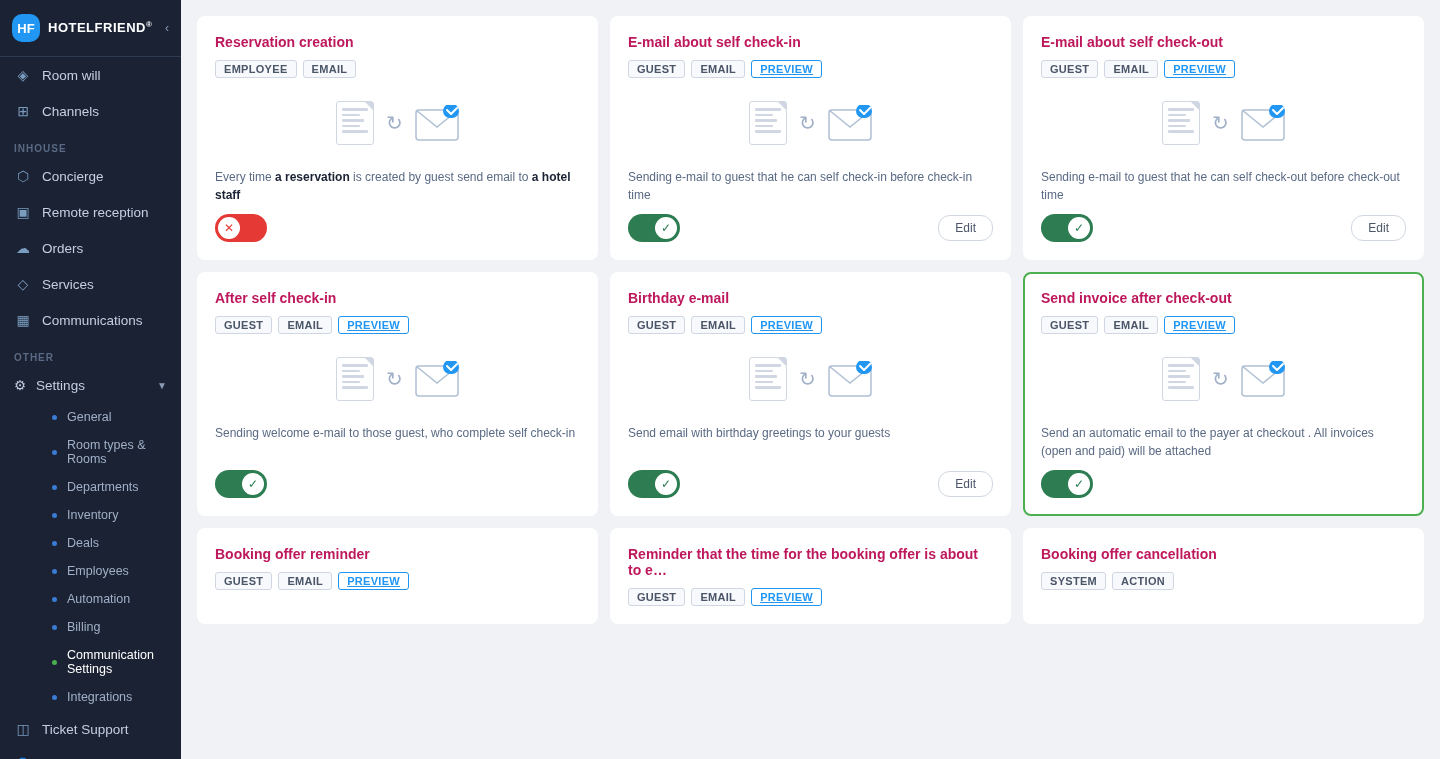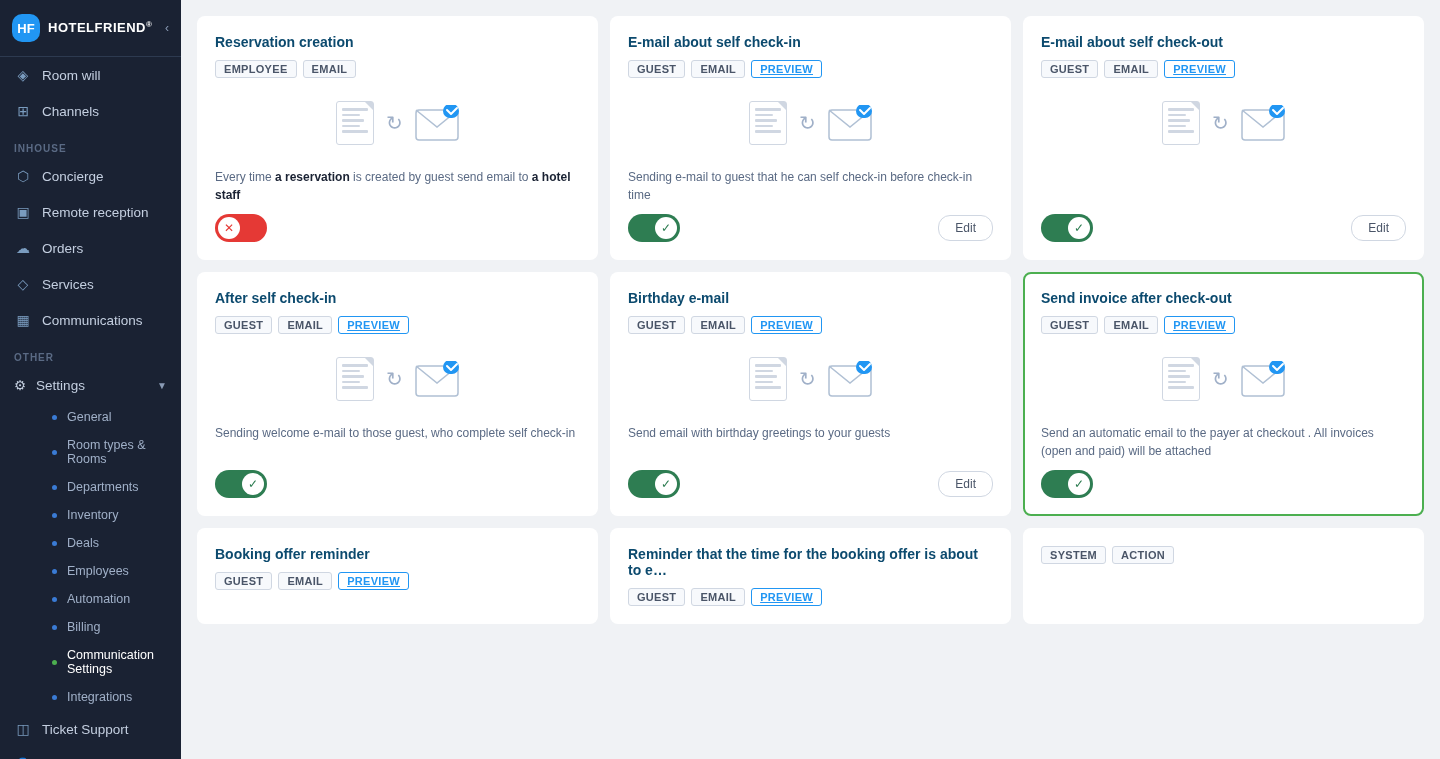--- a/index.html
+++ b/index.html
@@ -122,21 +122,21 @@
       flex-direction: column;
       gap: 10px;
       border: 2px solid transparent;
       position: relative;
     }
     .card.highlighted { border: 2.5px solid #4CAF50; }
 
     .card-title {
       font-size: 14px;
       font-weight: 600;
-      color: #0c4a6e;
+      color: #be185d;
     }
 
     .card-tags {
       display: flex;
       gap: 6px;
       flex-wrap: wrap;
     }
     .tag {
       font-size: 11px;
       font-weight: 600;
@@ -435,20 +435,21 @@
           <div class="doc-line"></div>
         </div>
         <span class="refresh-icon">↻</span>
         <svg width="44" height="36" viewBox="0 0 44 36">
           <rect x="1" y="5" width="42" height="30" rx="3" fill="white" stroke="#b0c0d4" stroke-width="1.5"></rect>
           <polyline points="1,5 22,22 43,5" fill="none" stroke="#b0c0d4" stroke-width="1.5"></polyline>
           <rect x="28" y="-1" width="16" height="14" rx="7" fill="#2196f3"></rect>
           <polyline points="32,5 36,9 42,3" fill="none" stroke="white" stroke-width="2" stroke-linecap="round" stroke-linejoin="round"></polyline>
         </svg>
       </div>
+      <div class="card-description">Sending e-mail to guest that he can self check-out before check-out time</div>
       <div class="card-footer">
         <div class="toggle on">
           <div class="toggle-knob">✓</div>
         </div>
         <button class="edit-btn">Edit</button>
       </div>
     </div>
 
     <div class="card">
       <div class="card-title">After self check-in</div>
@@ -556,20 +557,21 @@
     <div class="card">
       <div class="card-title">Reminder that the time for the booking offer is about to e…</div>
       <div class="card-tags">
         <span class="tag">GUEST</span>
         <span class="tag">EMAIL</span>
         <span class="tag preview">Preview</span>
       </div>
     </div>
 
     <div class="card">
+      <div class="card-title">Booking offer cancellation</div>
       <div class="card-tags">
         <span class="tag">SYSTEM</span>
         <span class="tag">ACTION</span>
       </div>
     </div>
 
   </div>
 </div>
 
 </body></html>

